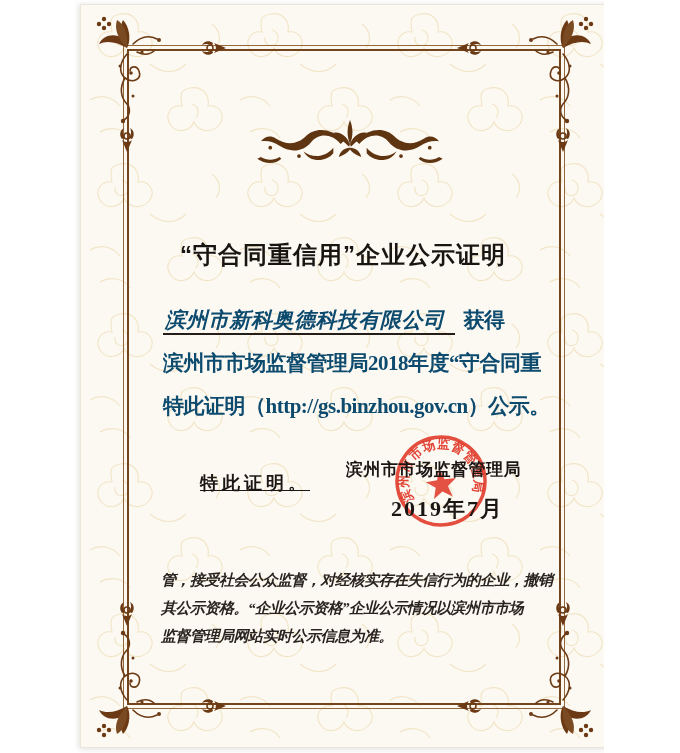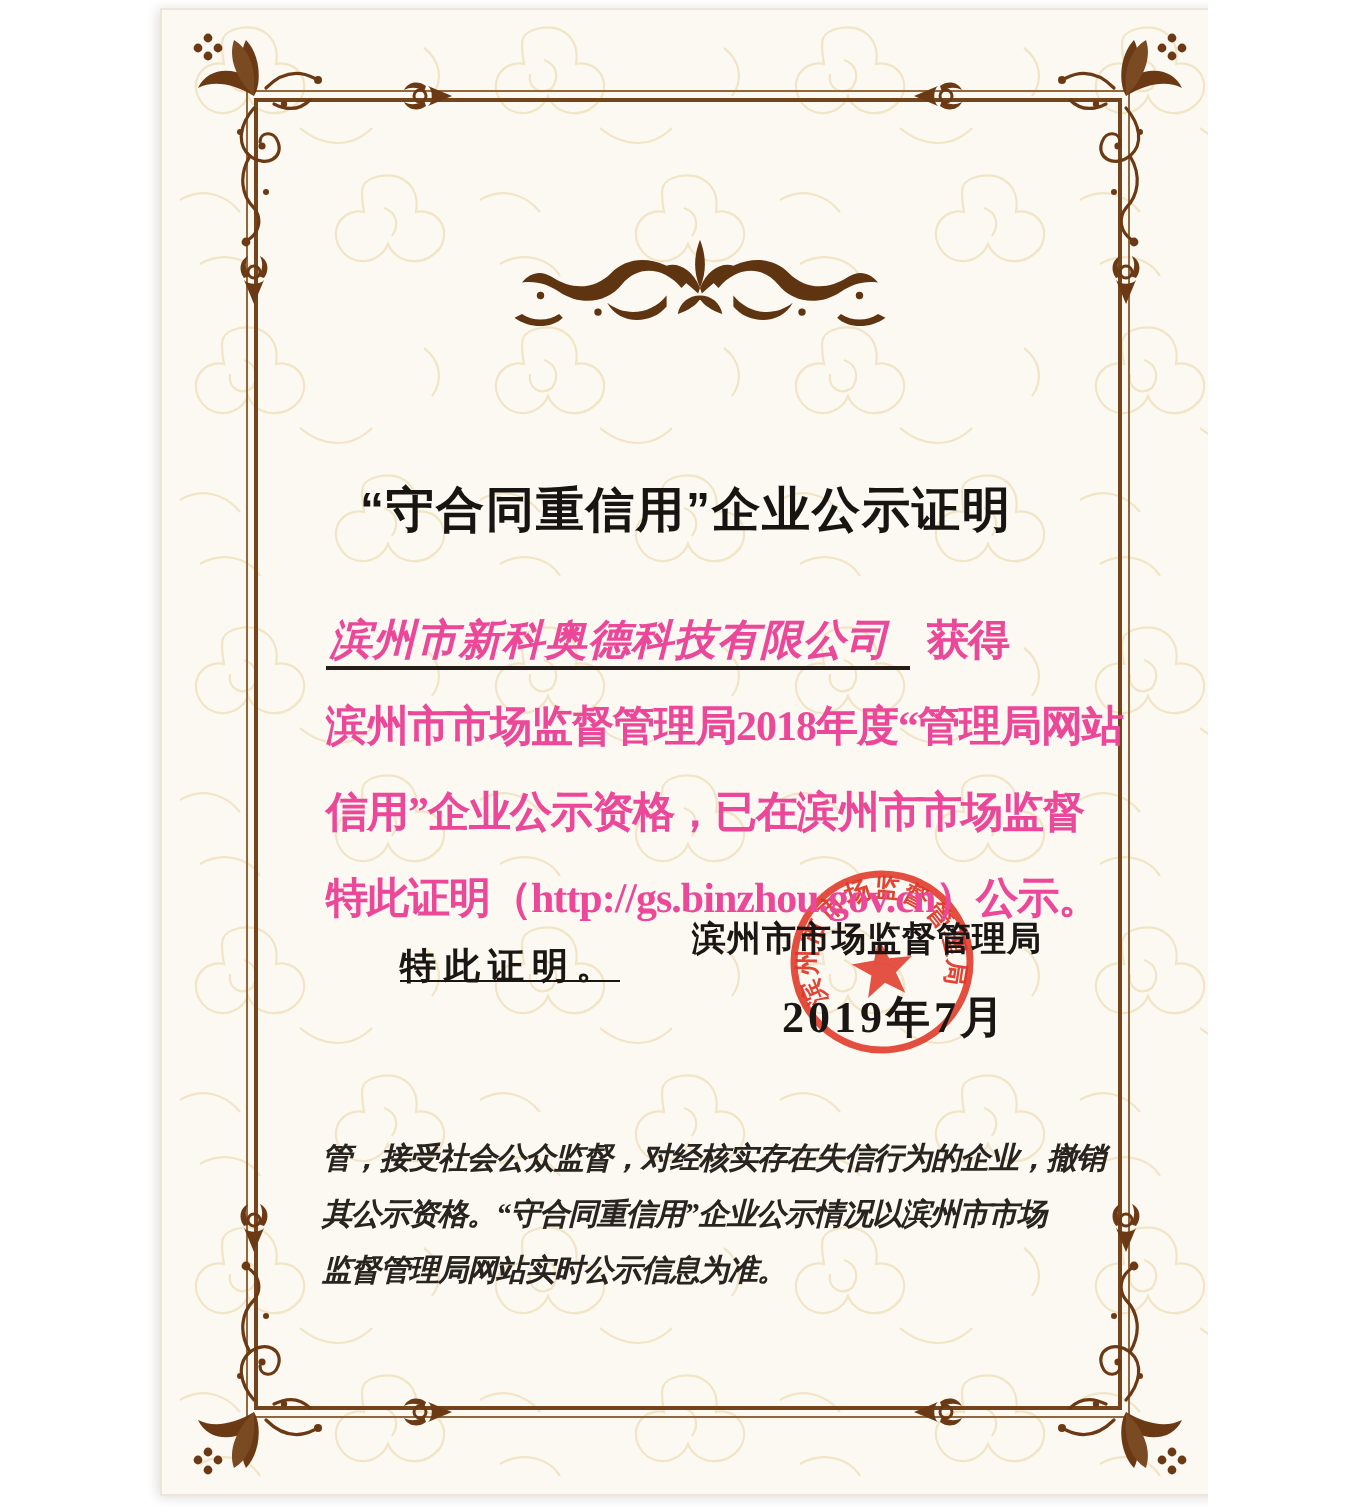--- a/index.html
+++ b/index.html
@@ -40,21 +40,21 @@
   
   .title{
     position:absolute;left:123px;top:239px;width:440px;
     text-align:center;
     font-family:"Liberation Sans","DejaVu Sans",sans-serif;
     font-weight:bold;font-size:24px;color:#181411;letter-spacing:1px;
     z-index:4;
   }
   .body-block{
     position:absolute;left:163px;top:299px;width:380px;
-    font-size:21px;font-weight:bold;color:#ec4899;
+    font-size:21px;font-weight:bold;color:#0c4a6e;
     line-height:43px;letter-spacing:-0.5px;white-space:nowrap;
     z-index:4;
   }
   .body-line{height:43px;}
   .company{
     font-style:italic;
     border-bottom:2px solid #241d18;
     padding:0 10px 1px 2px;
     letter-spacing:0.5px;
   }
@@ -196,22 +196,21 @@
     <use href="#flHalf"></use>
     <use href="#flHalf" transform="translate(220,0) scale(-1,1)"></use>
   </svg>
 
   <div class="title">“守合同重信用”企业公示证明</div>
 
   <div class="body-block">
     <div class="body-line">
       <span class="company">滨州市新科奥德科技有限公司</span><span class="after-company">获得</span>
     </div>
-    <div class="body-line">滨州市市场监督管理局2018年度“管理局网站</div>
-    <div class="body-line">信用”企业公示资格，已在滨州市市场监督</div>
+    <div class="body-line">滨州市市场监督管理局2018年度“守合同重</div>
     <div class="body-line">特此证明（http://gs.binzhou.gov.cn）公示。</div>
   </div>
 
   <div class="attest">特此证明。</div>
 
   <svg class="seal" viewBox="0 0 104 104">
     <g transform="rotate(-8 52 52)">
       <circle cx="52" cy="52" r="44" fill="none" stroke="#df3526" stroke-width="3.5" opacity="0.88"></circle>
       <path id="sealArc" d="M 23.4,68.5 A 33,33 0 1 1 80.6,68.5" fill="none"></path>
       <text font-size="12.5" font-weight="bold" fill="#df3526" opacity="0.92" letter-spacing="1" font-family="Liberation Serif, serif">
@@ -219,17 +218,17 @@
       </text>
       <polygon points="52,40 55.8,50.7 67.2,51.1 58.2,58 61.4,68.9 52,62.5 42.6,68.9 45.8,58 36.8,51.1 48.2,50.7" fill="#df3526" opacity="0.85"></polygon>
     </g>
   </svg>
 
   <div class="issuer">滨州市市场监督管理局</div>
   <div class="issue-date">2019年7月</div>
 
   <div class="footer">
     <div>管，接受社会公众监督，对经核实存在失信行为的企业，撤销</div>
-    <div>其公示资格。“守合同重信用”企业公示情况以滨州市市场</div>
+    <div>其公示资格。“企业公示资格”企业公示情况以滨州市市场</div>
     <div>监督管理局网站实时公示信息为准。</div>
   </div>
 
 </div>
 
 </body></html>

